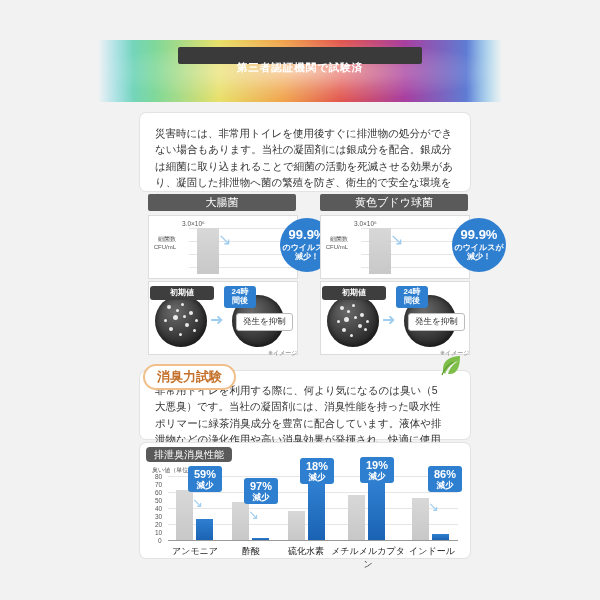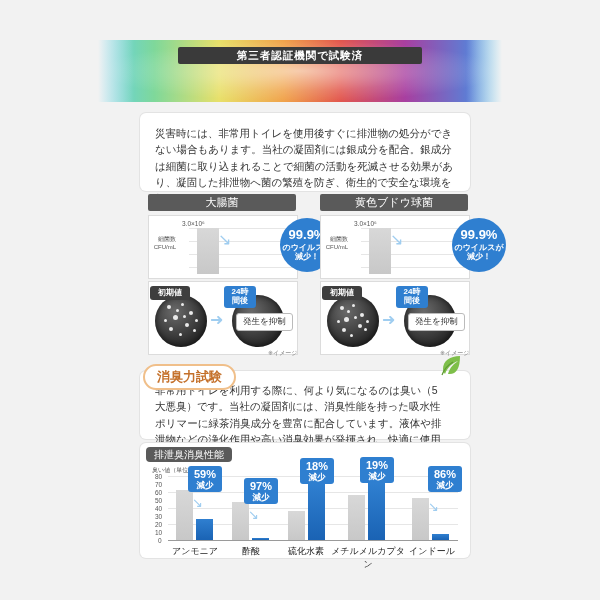--- a/index.html
+++ b/index.html
@@ -9,21 +9,21 @@
 
   
   .hero{position:absolute;left:98px;top:40px;width:404px;height:62px;overflow:hidden;
         background:linear-gradient(90deg,#5fd0f0 0%,#7fd89a 14%,#e8e06a 30%,#f0a24a 46%,#e2574e 60%,#a83fa0 76%,#5b7fd6 92%,#4fc6ef 100%);
         filter:saturate(1.0);}
   .hero:after{content:"";position:absolute;left:0;top:0;right:0;bottom:0;
         background:radial-gradient(ellipse at 50% 50%, rgba(255,255,255,.55) 0%, rgba(255,255,255,.15) 45%, rgba(255,255,255,0) 70%);}
   .hero-mask-l{position:absolute;left:98px;top:40px;width:36px;height:62px;background:linear-gradient(90deg,#f2f2f2,rgba(242,242,242,0));}
   .hero-mask-r{position:absolute;left:466px;top:40px;width:36px;height:62px;background:linear-gradient(270deg,#f2f2f2,rgba(242,242,242,0));}
   .ribbon{position:absolute;left:178px;top:47px;width:244px;height:17px;background:#3a3a3a;border-radius:2px;z-index:3;}
-  .ribbon span{display:block;color:#fff;font-size:10.5px;line-height:17px;text-align:center;letter-spacing:1px;font-weight:bold;}
+  .ribbon span{display:block;color:#fff;font-size:10.5px;line-height:17px;text-align:center;letter-spacing:1px;font-weight:bold;margin-top:12px;}
   .hero-title{position:absolute;left:100px;top:63px;width:400px;text-align:center;z-index:3;
         font-size:30px;font-weight:bold;color:#ffffff;letter-spacing:1px;
         text-shadow:0 0 2px #3c3c3c,1px 1px 0 #555,-1px 1px 0 #555,1px -1px 0 #555,-1px -1px 0 #555,0 2px 3px rgba(0,0,0,.45);}
 
   
   .card{position:absolute;background:#ffffff;border-radius:6px;box-shadow:0 0 0 1px #e3e3e3;}
   .sec-title{position:absolute;font-size:13px;font-weight:bold;color:#2f6fb0;
        background:#ffffff;border:2px solid #9fd0e8;border-radius:13px;padding:2px 12px;z-index:4;}
   .sec-title.orange{color:#c4702a;border-color:#f0bf8a;}
   .lead{position:absolute;font-size:10.5px;line-height:1.55;color:#333;}
@@ -39,21 +39,21 @@
   .bar-blue{position:absolute;background:linear-gradient(180deg,#2f7fd0,#1a63b4);}
   .badge-round{position:absolute;border-radius:50%;background:#2f7fd0;color:#fff;text-align:center;
        display:flex;align-items:center;justify-content:center;flex-direction:column;
        font-size:8px;font-weight:bold;line-height:1.15;margin-left:40px;}
   .badge-round .big{font-size:13px;}
   .petri{position:absolute;border-radius:50%;background:radial-gradient(circle at 38% 32%,#6a6a6a,#2a2a2a 70%,#171717 100%);
         box-shadow:inset 0 0 6px rgba(0,0,0,.6);}
   .petri .dots{position:absolute;left:0;top:0;right:0;bottom:0;border-radius:50%;}
   .dot{position:absolute;background:#eaeaea;border-radius:50%;}
   .tag-dark{position:absolute;background:#3e3e3e;color:#fff;font-size:8px;font-weight:bold;border-radius:3px;
-       text-align:center;padding:2px 8px;line-height:1.2;}
+       text-align:center;padding:2px 20px;line-height:1.2;}
   .tag-blue{position:absolute;background:#2f7fd0;color:#fff;font-size:8px;font-weight:bold;border-radius:3px;
        text-align:center;padding:2px 5px;line-height:1.2;}
   .tag-plain{position:absolute;background:#fff;border:1px solid #bbb;color:#333;font-size:8.5px;
        border-radius:3px;padding:2px 6px;}
   .imgnote{position:absolute;font-size:6px;color:#777;}
   .arrow-blue{position:absolute;color:#9fcdf0;font-size:16px;line-height:1;}
 
   
   .chartbar-title{position:absolute;background:#5a5a5a;color:#fff;font-size:10px;font-weight:normal;
        line-height:15px;height:15px;border-radius:4px;padding:0 8px;}

